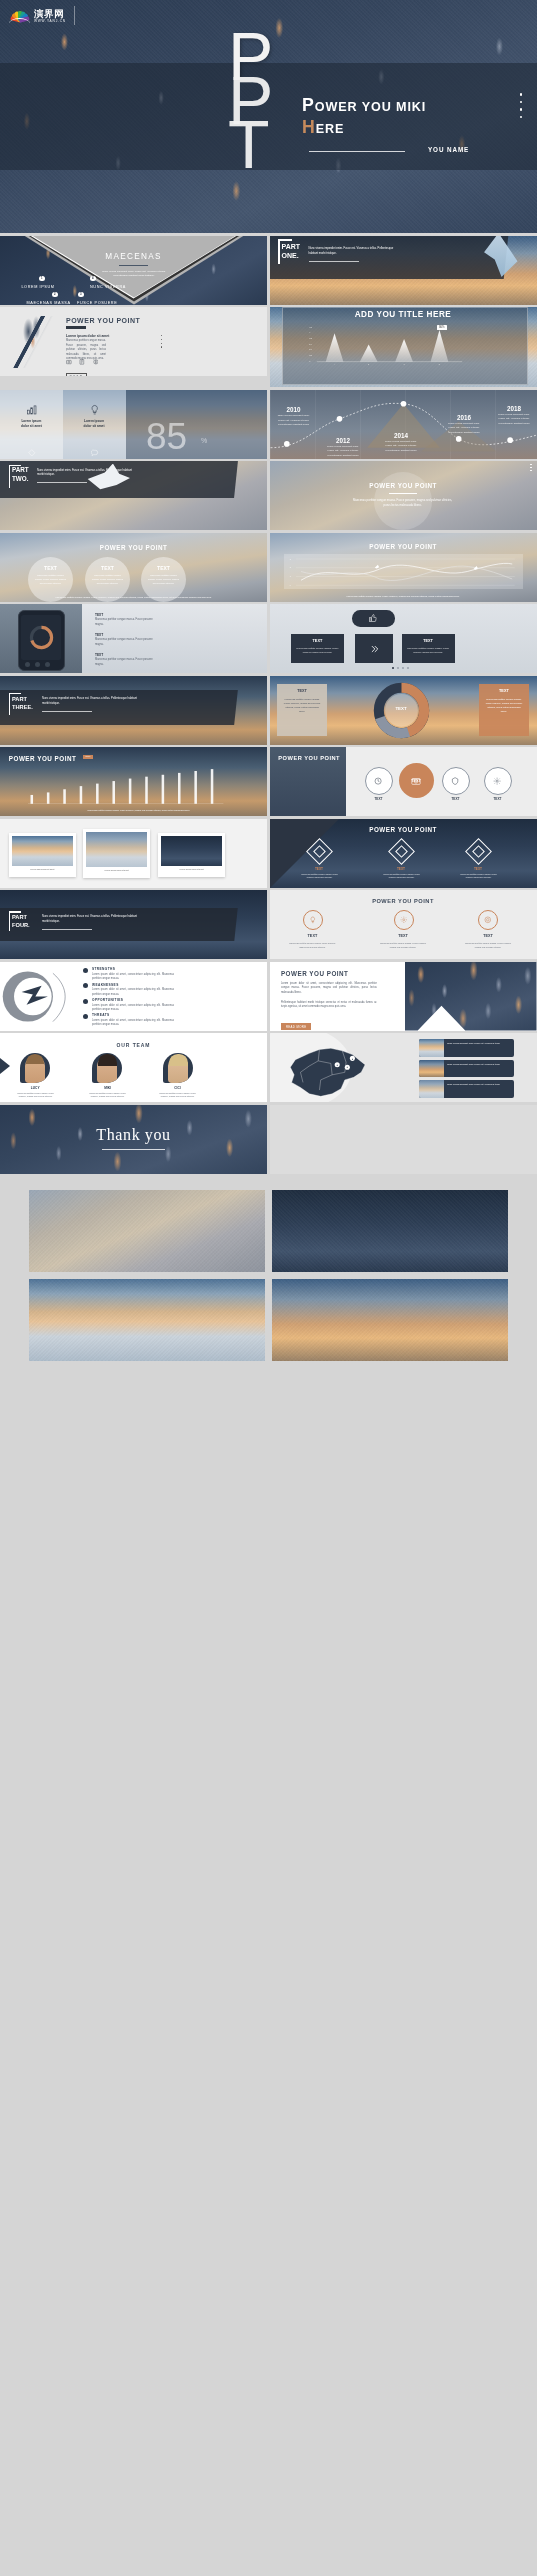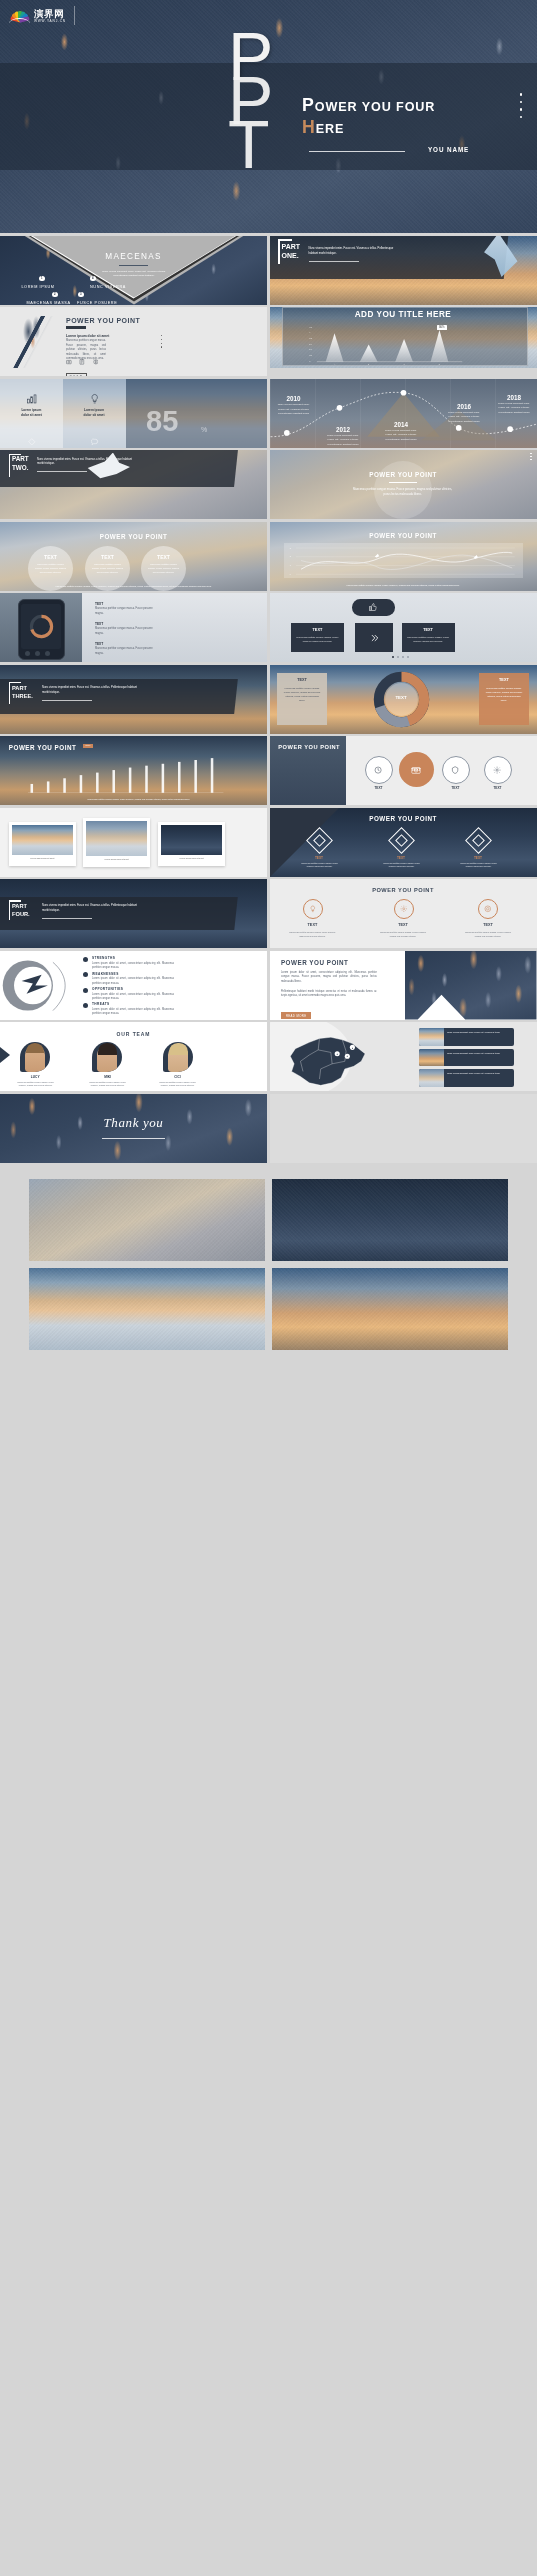--- a/index.html
+++ b/index.html
@@ -127,21 +127,21 @@
       </div>
       <div class="bar"></div>
     </div>
 
     <div class="band"></div>
     <div class="bigP">P</div>
     <div class="bigPT">P</div>
     <div class="bigPB">T</div>
 
     <div class="t1">
-      <span class="cap">P</span><span>OWER YOU FOUR</span>
+      <span class="cap">P</span><span>OWER YOU MIKI</span>
     </div>
     <div class="t2">
       <span class="cap">H</span><span>ERE</span>
     </div>
     <div class="nameline"></div>
     <div class="yname">YOU NAME</div>
     <div class="dots">
         <i></i>
         <i></i>
         <i></i>
@@ -214,21 +214,21 @@
       </div>
       <div style="position:absolute;left:66px;top:62px"><span class="chip">2018</span></div>
       <div style="position:absolute;right:105px;top:28px">
         <i style="display:block;width:1.3px;height:1.3px;background:#555;border-radius:50%;margin-bottom:2.5px"></i>
         <i style="display:block;width:1.3px;height:1.3px;background:#555;border-radius:50%;margin-bottom:2.5px"></i>
         <i style="display:block;width:1.3px;height:1.3px;background:#555;border-radius:50%;margin-bottom:2.5px"></i>
         <i style="display:block;width:1.3px;height:1.3px;background:#555;border-radius:50%"></i>
       </div>
     </div>
 
-    <div class="slide half" style="height:61px">
+    <div class="slide half" style="height:80px">
       <div class="ph mountsun"></div>
       <div class="grain"></div>
       <div style="position:absolute;left:12.6px;top:0;right:8.8px;bottom:2.5px;background:rgba(60,70,84,.45);border:0.6px solid rgba(255,255,255,.35)"></div>
       <div class="ttl-w" style="position:absolute;left:0;right:0;top:2.5px;text-align:center;font-size:8.2px">ADD YOU TITLE HERE</div>
       <svg width="158" height="43" viewBox="0 0 250 68" style="position:absolute;left:38px;top:17.7px">
         <g font-size="3" fill="#eee" font-family="Liberation Sans">
           <text x="2" y="4">4.8</text>
             <text x="2" y="13">4</text>
             <text x="2" y="22">3.2</text>
           <text x="2" y="31">2.4</text>
@@ -269,21 +269,21 @@
           <rect x="10" y="8" width="4" height="13"></rect>
           <rect x="17" y="4" width="4" height="17"></rect>
         </svg>
       <div style="position:absolute;left:11.4px;top:29px;width:40px;text-align:center;font-size:3.2px;font-weight:bold;color:#2f3742;line-height:1.6;white-space:pre-line">Lorem ipsum
 dolor sit amet</div>
       <svg width="11.4" height="11.4" viewBox="0 0 24 24" fill="none" stroke="#3a4656" stroke-width="1.4" style="position:absolute;left:89px;top:14px">
           <path d="M9 18h6M10 21h4M12 3a6 6 0 0 0-3 11v3h6v-3a6 6 0 0 0-3-11z"></path>
         </svg>
       <div style="position:absolute;left:74px;top:29px;width:40px;text-align:center;font-size:3.2px;font-weight:bold;color:#2f3742;line-height:1.6;white-space:pre-line">Lorem ipsum
 dolor sit amet</div>
-      <div style="position:absolute;left:146px;top:28px;font-size:29px;font-weight:bold;color:rgba(255,255,255,.55);line-height:1">85</div>
+      <div style="position:absolute;left:146px;top:28px;font-size:37px;font-weight:normal;color:rgba(255,255,255,.55);line-height:1">85</div>
       <div style="position:absolute;left:201px;top:47px;font-size:7px;color:rgba(255,255,255,.55)">%</div>
       <svg width="7.6" height="7.6" viewBox="0 0 24 24" fill="none" stroke="#fff" stroke-width="1.4" style="position:absolute;left:28px;top:59px">
           <polygon points="12,2 22,12 12,22 2,12"></polygon>
         </svg>
       <svg width="7.6" height="7.6" viewBox="0 0 24 24" fill="none" stroke="#fff" stroke-width="1.4" style="position:absolute;left:91px;top:59px">
           <path d="M21 11a7 7 0 0 1-7 7H8l-5 3 1.5-4.5A7 7 0 0 1 11 4h3a7 7 0 0 1 7 7z"></path>
         </svg>
     </div>
 
     <div class="slide half" style="height:69px">
@@ -713,21 +713,21 @@
             <div class="ph mount"></div>
           </div>
         <div style="flex:1;padding:3.2px 3.8px;color:#fff;font-size:2.1px;line-height:1.7">Nunc viverra imperdiet enim. Fusce est. Vivamus a tellus.</div>
       </div>
     </div>
   </div>
 
   <div class="row" style="margin-bottom: 0;">
     <div class="slide half" style="height:69px">
       <div class="ph forest"></div>
-      <div style="position:absolute;left:0;right:0;top:21.4px;text-align:center;color:#fff;font-family:'Liberation Serif',serif;font-style:italic;font-size:13px;letter-spacing:0.6px">Thank you</div>
+      <div style="position:absolute;left:0;right:0;top:21.4px;text-align:center;color:#fff;font-family:'Liberation Serif',serif;font-size:16px;letter-spacing:0.6px">Thank you</div>
       <div style="position:absolute;left:50%;margin-left:-32px;top:44px;width:63px;height:0.6px;background:rgba(255,255,255,.8)"></div>
     </div>
     <div class="slide half" style="height:69px;background:#dcdcdc"></div>
   </div>
 
   <div class="footerimgs">
     <div class="fimg">
         <div class="ph dune"></div>
         <div class="grain"></div>
       </div>

